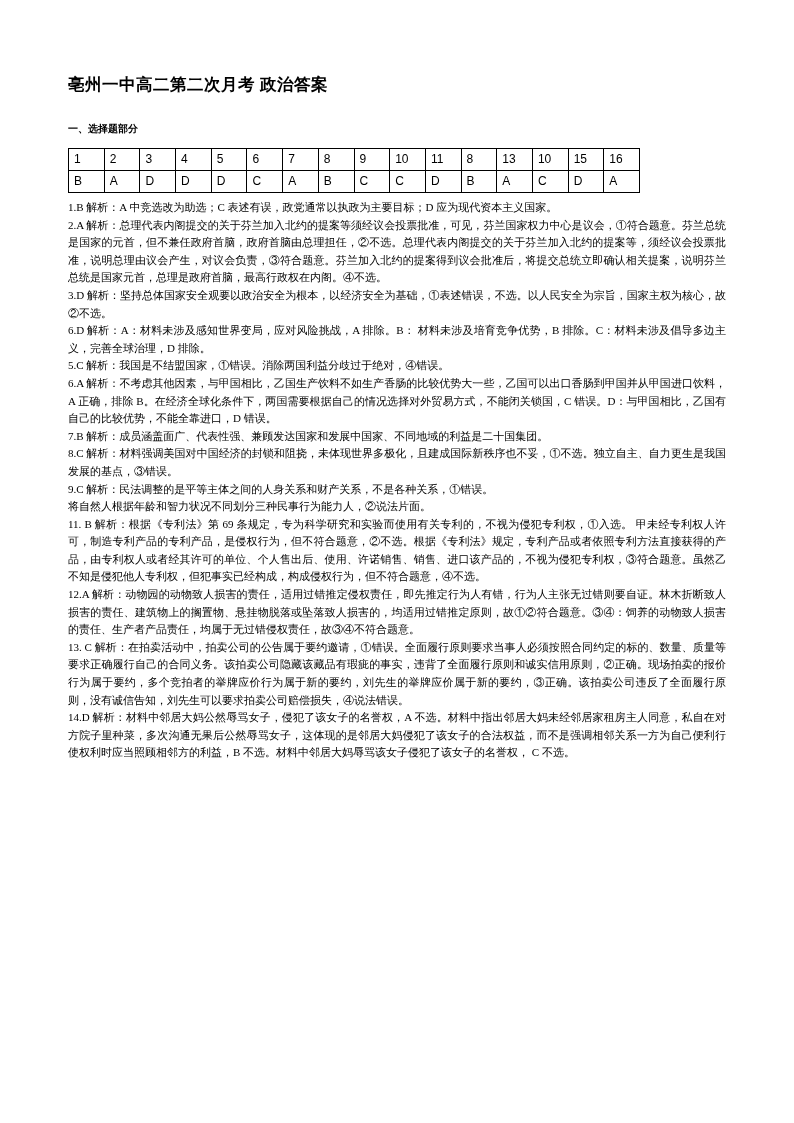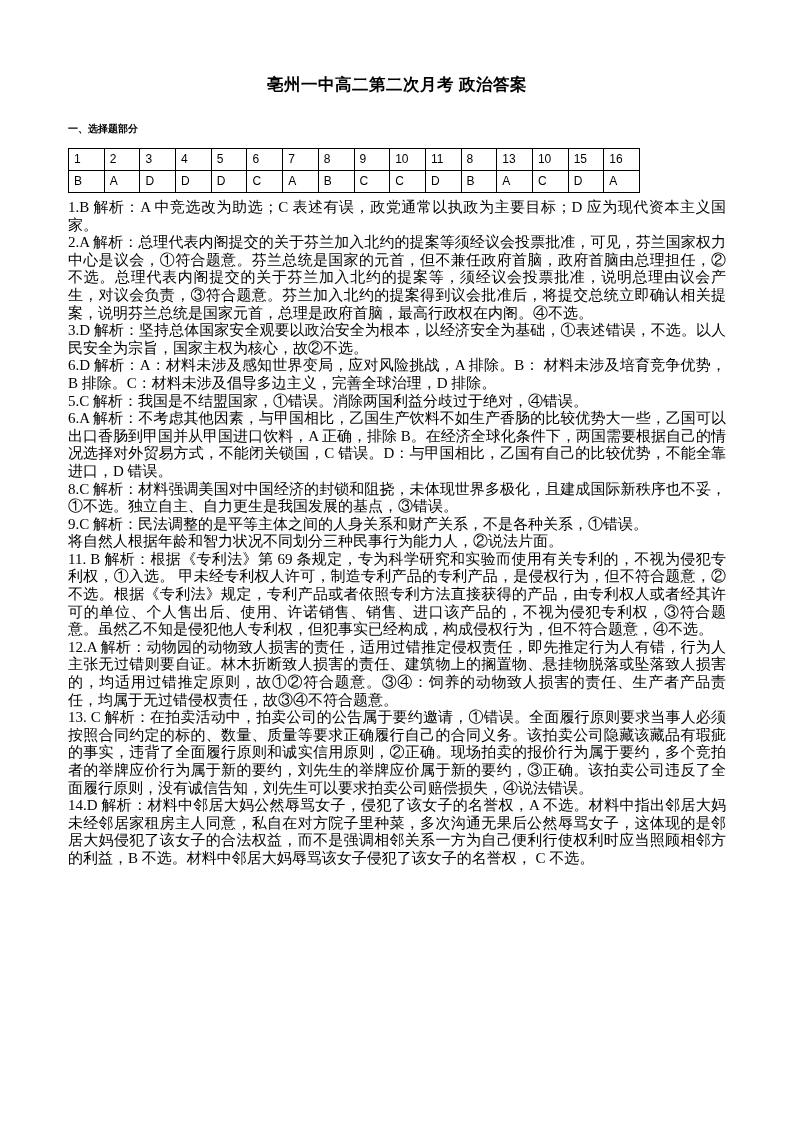--- a/index.html
+++ b/index.html
@@ -15,21 +15,20 @@
     -webkit-font-smoothing: antialiased;
   }
   .page {
     width: 794px;
     height: 1123px;
     box-sizing: border-box;
     padding: 62px 68px 40px 68px;
     position: relative;
   }
   .doc-title {
-    text-align: center;
     font-family: "Liberation Sans", sans-serif;
     font-weight: bold;
     font-size: 16.5px;
     letter-spacing: 0.5px;
     margin: 12px 0 26px 0;
   }
   .section-title {
     font-family: "Liberation Sans", sans-serif;
     font-weight: bold;
     font-size: 10px;
@@ -51,21 +50,21 @@
     vertical-align: middle;
     line-height: 21px;
   }
   table.answers tr.num-row td {
     font-size: 12px;
   }
   table.answers tr.ans-row td {
     font-size: 12px;
   }
   .body-text {
-    font-size: 15px;
+    font-size: 11px;
     line-height: 17.6px;
     text-align: justify;
     margin: 0;
   }
   .body-text p {
     margin: 0;
     text-indent: 0;
   }
   .ind {
     display: block;
@@ -121,20 +120,21 @@
     </tbody>
   </table>
 
   <div class="body-text">
     <p class="ind">1.B 解析：A 中竞选改为助选；C 表述有误，政党通常以执政为主要目标；D 应为现代资本主义国家。</p>
     <p class="ind">2.A 解析：总理代表内阁提交的关于芬兰加入北约的提案等须经议会投票批准，可见，芬兰国家权力中心是议会，①符合题意。芬兰总统是国家的元首，但不兼任政府首脑，政府首脑由总理担任，②不选。总理代表内阁提交的关于芬兰加入北约的提案等，须经议会投票批准，说明总理由议会产生，对议会负责，③符合题意。芬兰加入北约的提案得到议会批准后，将提交总统立即确认相关提案，说明芬兰总统是国家元首，总理是政府首脑，最高行政权在内阁。④不选。</p>
     <p class="ind">3.D 解析：坚持总体国家安全观要以政治安全为根本，以经济安全为基础，①表述错误，不选。以人民安全为宗旨，国家主权为核心，故②不选。</p>
     <p class="ind">6.D 解析：A：材料未涉及感知世界变局，应对风险挑战，A 排除。B： 材料未涉及培育竞争优势，B 排除。C：材料未涉及倡导多边主义，完善全球治理，D 排除。</p>
     <p class="ind">5.C 解析：我国是不结盟国家，①错误。消除两国利益分歧过于绝对，④错误。</p>
     <p class="ind">6.A 解析：不考虑其他因素，与甲国相比，乙国生产饮料不如生产香肠的比较优势大一些，乙国可以出口香肠到甲国并从甲国进口饮料，A 正确，排除 B。在经济全球化条件下，两国需要根据自己的情况选择对外贸易方式，不能闭关锁国，C 错误。D：与甲国相比，乙国有自己的比较优势，不能全靠进口，D 错误。</p>
+    <p class="ind">7.B 解析：成员涵盖面广、代表性强、兼顾发达国家和发展中国家、不同地域的利益是二十国集团。</p>
     <p class="ind">8.C 解析：材料强调美国对中国经济的封锁和阻挠，未体现世界多极化，且建成国际新秩序也不妥，①不选。独立自主、自力更生是我国发展的基点，③错误。</p>
     <p class="ind">9.C 解析：民法调整的是平等主体之间的人身关系和财产关系，不是各种关系，①错误。</p>
     <p class="ind">将自然人根据年龄和智力状况不同划分三种民事行为能力人，②说法片面。</p>
     <p class="ind">11. B 解析：根据《专利法》第 69 条规定，专为科学研究和实验而使用有关专利的，不视为侵犯专利权，①入选。 甲未经专利权人许可，制造专利产品的专利产品，是侵权行为，但不符合题意，②不选。根据《专利法》规定，专利产品或者依照专利方法直接获得的产品，由专利权人或者经其许可的单位、个人售出后、使用、许诺销售、销售、进口该产品的，不视为侵犯专利权，③符合题意。虽然乙不知是侵犯他人专利权，但犯事实已经构成，构成侵权行为，但不符合题意，④不选。</p>
     <p class="ind">12.A 解析：动物园的动物致人损害的责任，适用过错推定侵权责任，即先推定行为人有错，行为人主张无过错则要自证。林木折断致人损害的责任、建筑物上的搁置物、悬挂物脱落或坠落致人损害的，均适用过错推定原则，故①②符合题意。③④：饲养的动物致人损害的责任、生产者产品责任，均属于无过错侵权责任，故③④不符合题意。</p>
     <p class="ind">13. C 解析：在拍卖活动中，拍卖公司的公告属于要约邀请，①错误。全面履行原则要求当事人必须按照合同约定的标的、数量、质量等要求正确履行自己的合同义务。该拍卖公司隐藏该藏品有瑕疵的事实，违背了全面履行原则和诚实信用原则，②正确。现场拍卖的报价行为属于要约，多个竞拍者的举牌应价行为属于新的要约，刘先生的举牌应价属于新的要约，③正确。该拍卖公司违反了全面履行原则，没有诚信告知，刘先生可以要求拍卖公司赔偿损失，④说法错误。</p>
     <p class="ind">14.D 解析：材料中邻居大妈公然辱骂女子，侵犯了该女子的名誉权，A 不选。材料中指出邻居大妈未经邻居家租房主人同意，私自在对方院子里种菜，多次沟通无果后公然辱骂女子，这体现的是邻居大妈侵犯了该女子的合法权益，而不是强调相邻关系一方为自己便利行使权利时应当照顾相邻方的利益，B 不选。材料中邻居大妈辱骂该女子侵犯了该女子的名誉权， C 不选。</p>
   </div>
 
 </div>

